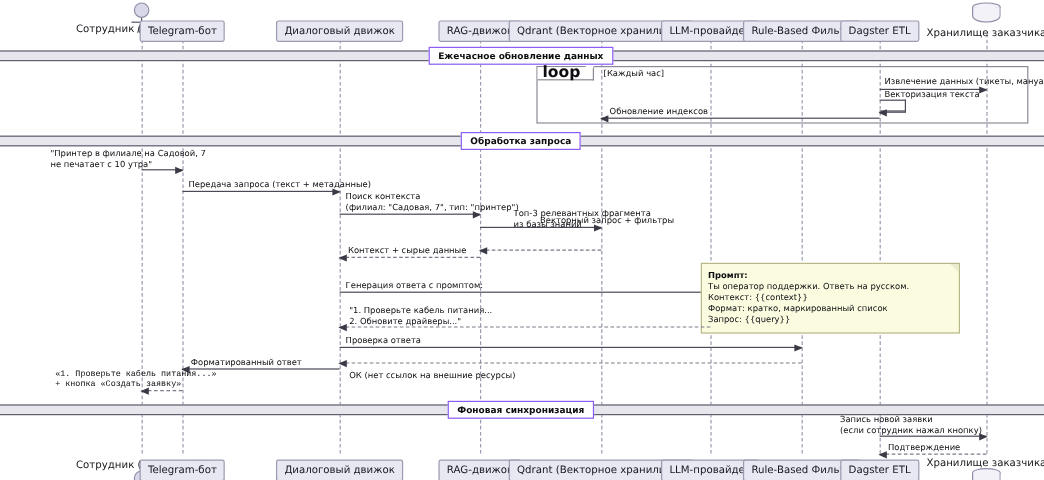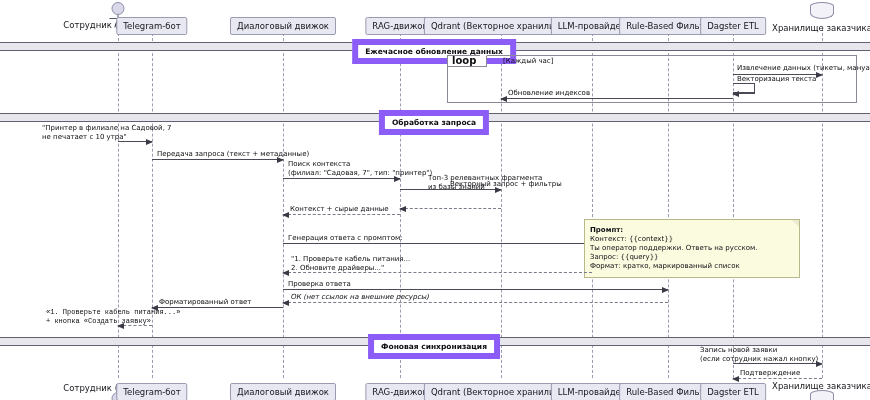--- a/index.html
+++ b/index.html
@@ -42,30 +42,30 @@
           border-radius:50%;background:#f2f2f8;box-sizing:border-box;}
   .db-body{width:24px;height:13px;border:1px solid #8e8ea8;border-top:none;
            border-radius:0 0 12px 12px/0 0 6px 6px;background:#f2f2f8;
            box-sizing:border-box;margin-top:-4px;}
 
   
   .divider{position:absolute;left:0;width:870px;height:7px;
            border-top:1px solid #606070;border-bottom:1px solid #606070;
            background:#e6e6ec;}
   .divider-label{position:absolute;transform:translateX(-50%);
-                 background:#ffffff;border:6px solid #8b5cf6;
+                 background:#ffffff;border:1px solid #8b5cf6;
                  font-size:7.5px;font-weight:bold;line-height:9px;
                  padding:2px 7px;white-space:nowrap;color:#0d0d12;}
 
   
   .frag{position:absolute;border:1px solid #8a8a96;box-sizing:border-box;
         background:transparent;}
   .frag-tag{position:absolute;left:0;top:0;background:#ffffff;
             border-right:1px solid #8a8a96;border-bottom:1px solid #8a8a96;
-            font-size:10px;font-weight:bold;padding:1px 10px 1px 4px;
+            font-size:13px;font-weight:bold;padding:1px 10px 1px 4px;
             line-height:8px;color:#0d0d12;}
   .frag-tag:after{content:"";position:absolute;right:-1px;top:-1px;
             width:0;height:0;border-top:10px solid #ffffff;
             border-right:7px solid transparent;}
   .frag-cond{position:absolute;font-size:7px;line-height:9px;
              white-space:nowrap;color:#0d0d12;}
 
   
   .msg{position:absolute;height:0;}
   .msg.solid{border-top:1px solid #4a4a56;}
@@ -188,41 +188,41 @@
   </div>
   <div class="msg-label" style="left:290px;top:205px;">Контекст + сырые данные</div>
 
   <div class="msg solid" style="left:283px;top:243px;width:309px;">
     <div class="arrowhead right"></div>
   </div>
   <div class="msg-label" style="left:288px;top:234px;">Генерация ответа с промптом:</div>
 
   <div class="note" style="left:584px;top:219px;width:216px;">
     <div style="font-weight:bold;">Промпт:</div>
+    <div>Ты оператор поддержки. Ответь на русском.</div>
     <div>Контекст: {{context}}</div>
-    <div>Ты оператор поддержки. Ответь на русском.</div>
+    <div>Формат: кратко, маркированный список</div>
     <div>Запрос: {{query}}</div>
-    <div>Формат: кратко, маркированный список</div>
   </div>
 
   <div class="msg dashed" style="left:283px;top:272px;width:309px;">
     <div class="arrowhead left"></div>
   </div>
   <div class="msg-label" style="left:291px;top:255px;">"1. Проверьте кабель питания...
 2. Обновите драйверы..."</div>
 
   <div class="msg solid" style="left:283px;top:289px;width:385px;">
     <div class="arrowhead right"></div>
   </div>
   <div class="msg-label" style="left:288px;top:280px;">Проверка ответа</div>
 
   <div class="msg dashed" style="left:283px;top:302px;width:385px;">
     <div class="arrowhead left"></div>
   </div>
-  <div class="msg-label" style="left:291px;top:293px;font-style:italic;">ОК (нет ссылок на внешние ресурсы)</div>
+  <div class="msg-label" style="left:291px;top:309px;">ОК (нет ссылок на внешние ресурсы)</div>
 
   <div class="msg solid" style="left:152px;top:307px;width:131px;">
     <div class="arrowhead left"></div>
   </div>
   <div class="msg-label" style="left:159px;top:298px;">Форматированный ответ</div>
 
   <div class="msg dashed" style="left:118px;top:325px;width:34px;">
     <div class="arrowhead left"></div>
   </div>
   <div class="msg-label" style="left:46px;top:308px;font-family:Liberation Mono, monospace;">«1. Проверьте кабель питания...»

